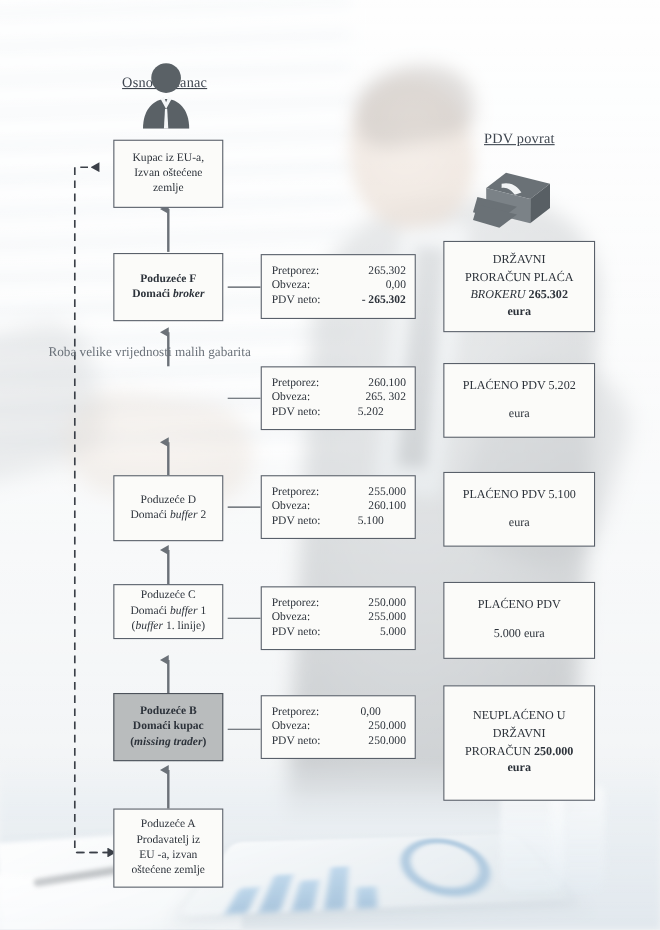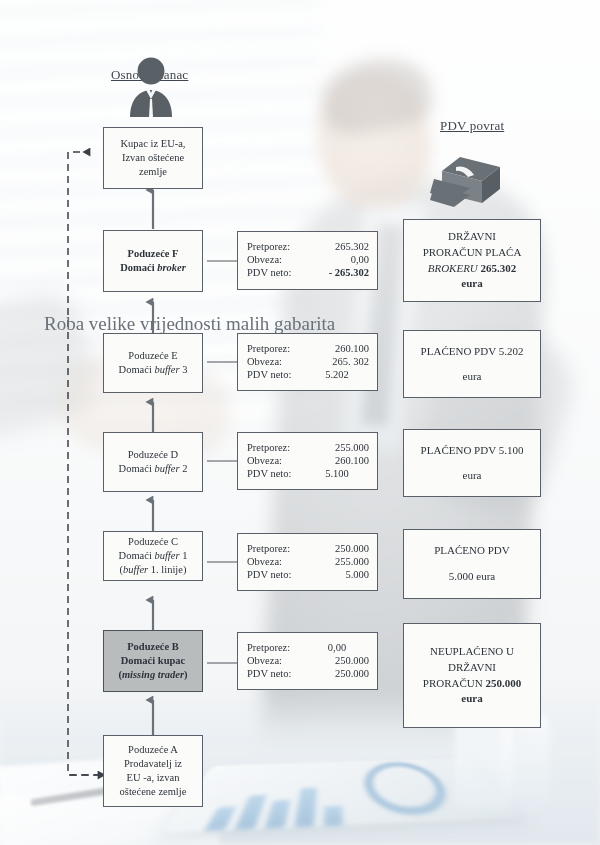--- a/index.html
+++ b/index.html
@@ -147,21 +147,21 @@
     text-decoration:underline;
     letter-spacing:.2px;
     white-space:nowrap;
   }
   #hdr-chain{left:111px;top:32px;margin-top:35px;}
   #hdr-vat{left:440px;top:118px;}
 
   .free-label{
     position:absolute;
     font-family:"Liberation Serif", serif;
-    font-size:19px;color:#6a7179;
+    font-size:12px;color:#6a7179;
     white-space:nowrap;
   }
   #lbl-goods{left:44px;top:313px;}
 
   .box{
     position:absolute;
     box-sizing:border-box;
     border:1.2px solid #59606a;
     background:#fbfbf9;
     display:flex;flex-direction:column;
@@ -317,24 +317,20 @@
       <span>Kupac iz EU-a,</span>
       <span>Izvan oštećene</span>
       <span>zemlje</span>
     </div>
 
     <div class="box" id="box-poduzece-f" style="left:103px;top:230px;width:100px;height:62px;">
       <span class="b">Poduzeće F</span>
       <span class="b">Domaći <span class="i">broker</span></span>
     </div>
 
-    <div class="box" id="box-poduzece-e" style="left:103px;top:333px;width:100px;height:60px;">
-      <span>Poduzeće E</span>
-      <span>Domaći <span class="i">buffer</span> 3</span>
-    </div>
 
     <div class="box" id="box-poduzece-d" style="left:103px;top:432px;width:100px;height:60px;">
       <span>Poduzeće D</span>
       <span>Domaći <span class="i">buffer</span> 2</span>
     </div>
 
     <div class="box" id="box-poduzece-c" style="left:103px;top:531px;width:100px;height:50px;">
       <span>Poduzeće C</span>
       <span>Domaći <span class="i">buffer</span> 1</span>
       <span>(<span class="i">buffer</span> 1. linije)</span>

